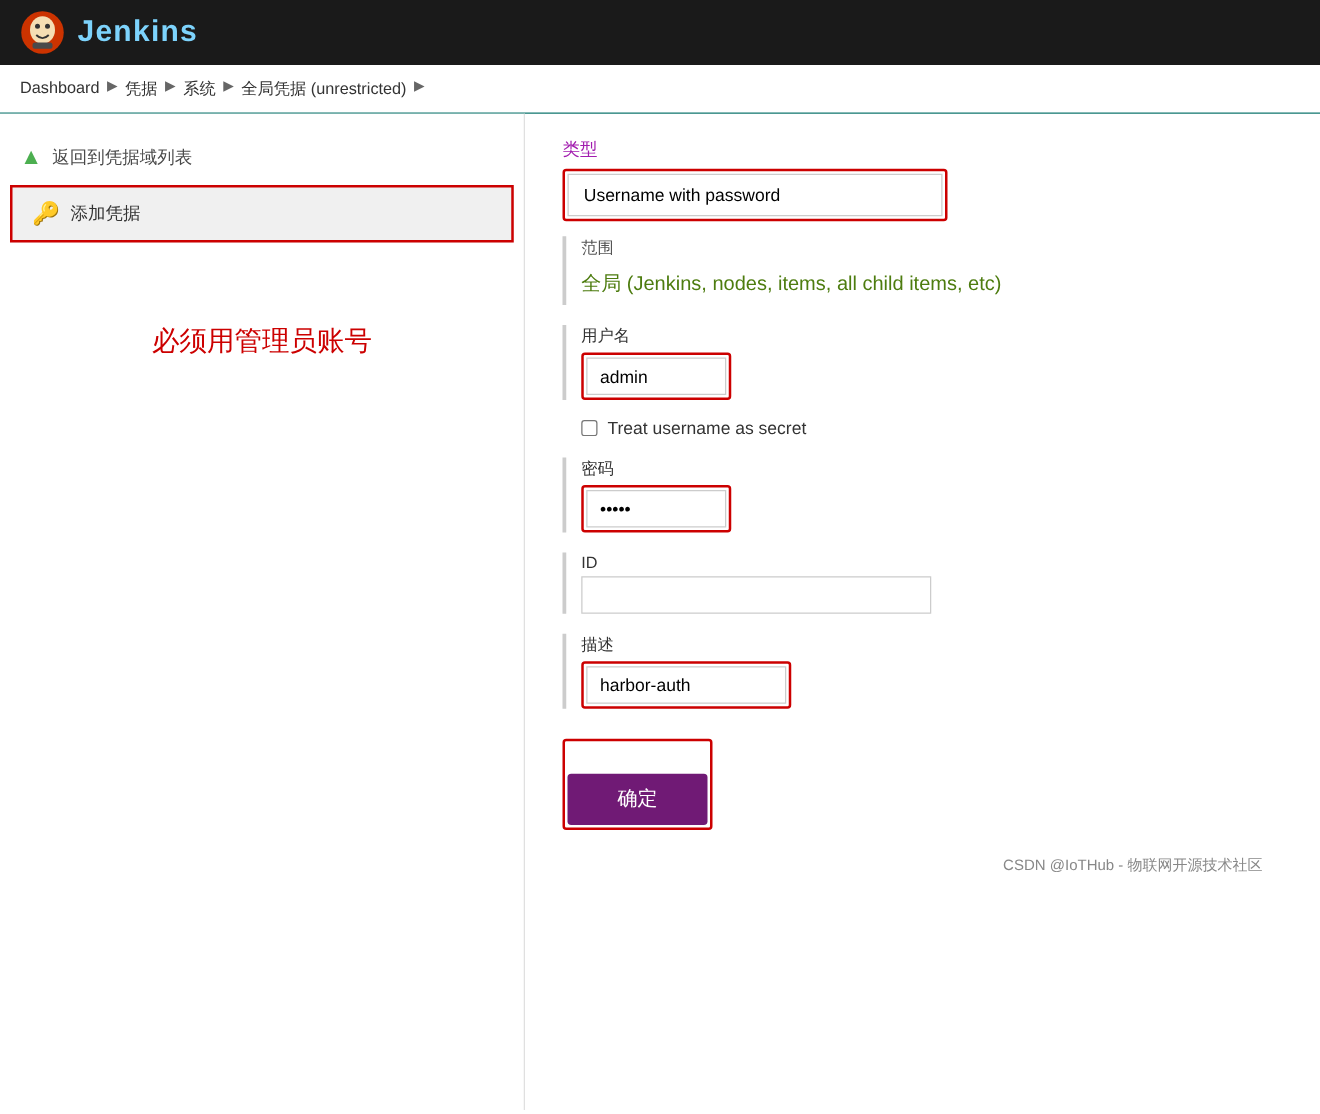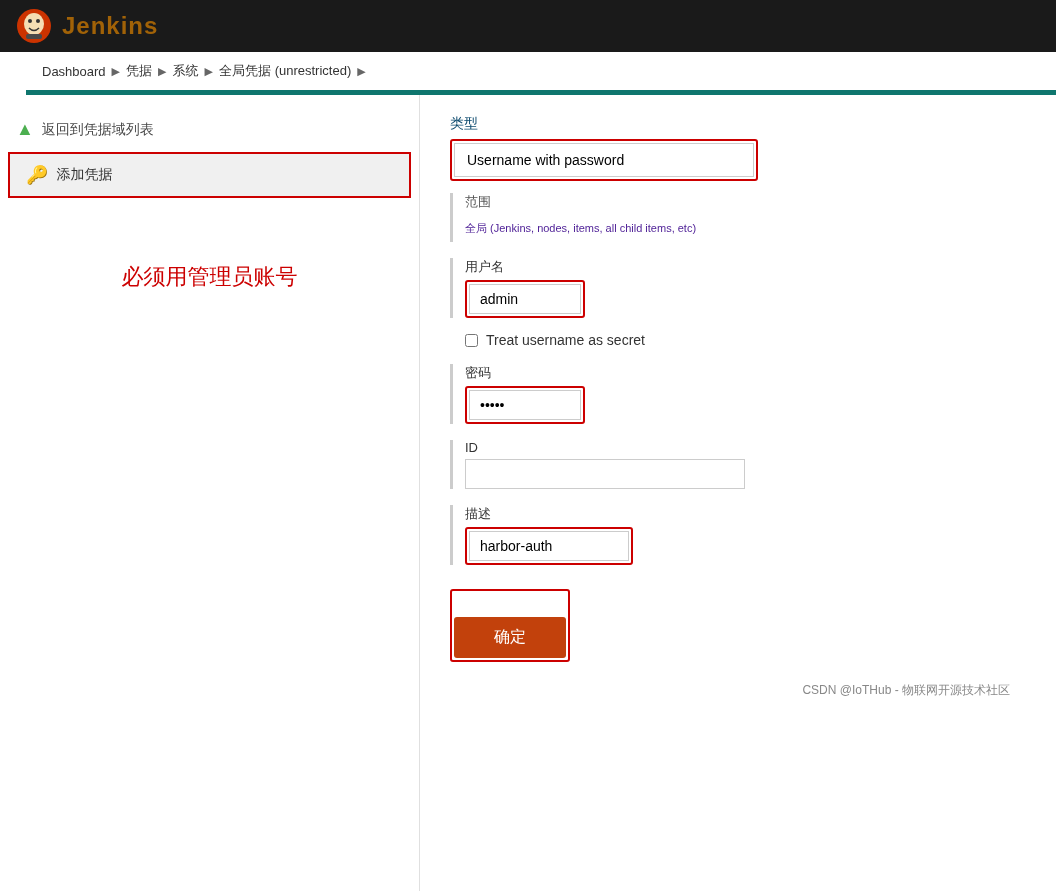--- a/index.html
+++ b/index.html
@@ -16,37 +16,36 @@
     .header-logo {
       display: flex;
       align-items: center;
       gap: 10px;
     }
     .jenkins-icon {
       width: 36px;
       height: 36px;
     }
     .header-title {
-      color: #a16207;
+      color: #7dd3fc;
       font-size: 24px;
       font-weight: bold;
       letter-spacing: 1px;
     }
 
     
     .breadcrumb {
       background: #fff;
-      border-bottom: 5px solid #0f766e;
+      border-bottom: 1px solid #0f766e;
       padding: 10px 16px;
       display: flex;
-      align-items: center;
+      align-items: flex-start;
       gap: 6px;
       font-size: 13px;
       color: #333;
-      margin-left: 26px;
     }
     .breadcrumb a {
       color: #333;
       text-decoration: none;
     }
     .breadcrumb-sep { color: #666; font-size: 11px; }
 
     
     .main-layout {
       display: flex;
@@ -106,21 +105,21 @@
 
     .field-label {
       font-size: 13px;
       color: #333;
       margin-bottom: 4px;
       margin-top: 16px;
     }
 
     .type-label {
       font-size: 14px;
-      color: #0c4a6e;
+      color: #a21caf;
       margin-bottom: 6px;
       margin-top: 0;
     }
 
     .field-box-red {
       border: 2px solid #cc0000;
       border-radius: 3px;
       padding: 2px;
       display: inline-block;
     }
@@ -147,22 +146,22 @@
       margin-top: 12px;
     }
 
     .scope-label {
       font-size: 13px;
       color: #555;
       margin-bottom: 4px;
     }
 
     .scope-value {
-      font-size: 11px;
-      color: #4c1d95;
+      font-size: 16px;
+      color: #4d7c0f;
       padding: 6px 0;
     }
 
     .username-section {
       border-left: 3px solid #ccc;
       padding-left: 12px;
       margin-top: 12px;
     }
 
     .text-input {
@@ -209,21 +208,21 @@
 
     .desc-input {
       border: 1px solid #ccc;
       padding: 6px 10px;
       font-size: 14px;
       width: 160px;
       outline: none;
     }
 
     .btn-submit {
-      background: #c2410c;
+      background: #701a75;
       color: #fff;
       border: none;
       padding: 10px 40px;
       font-size: 16px;
       cursor: pointer;
       border-radius: 3px;
       margin-top: 24px;
       display: block;
     }
 

